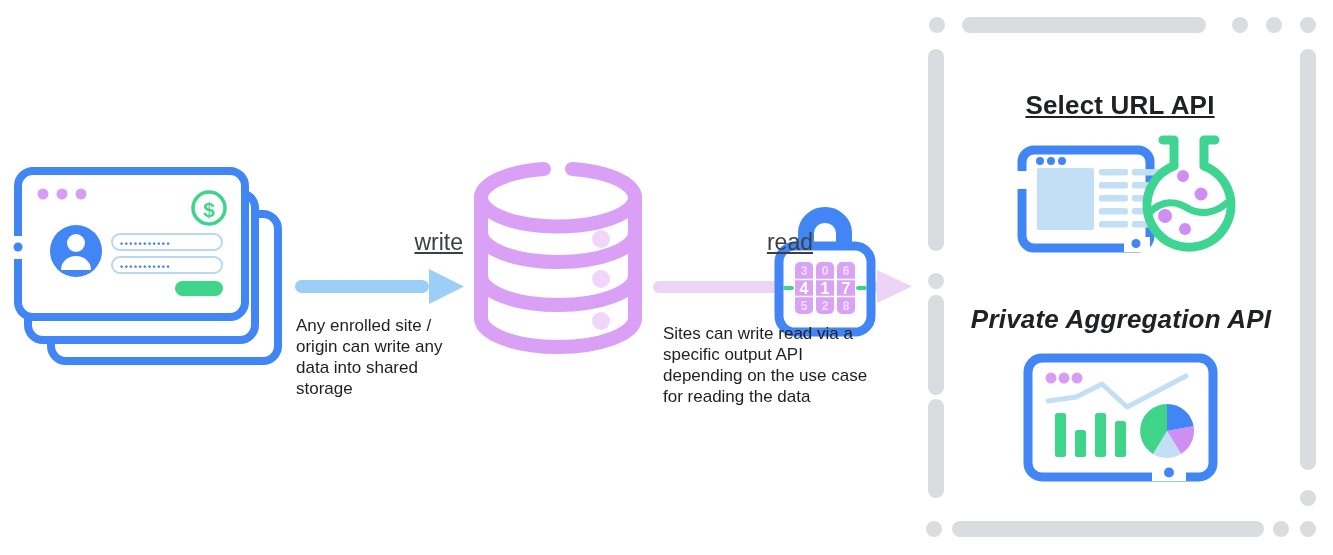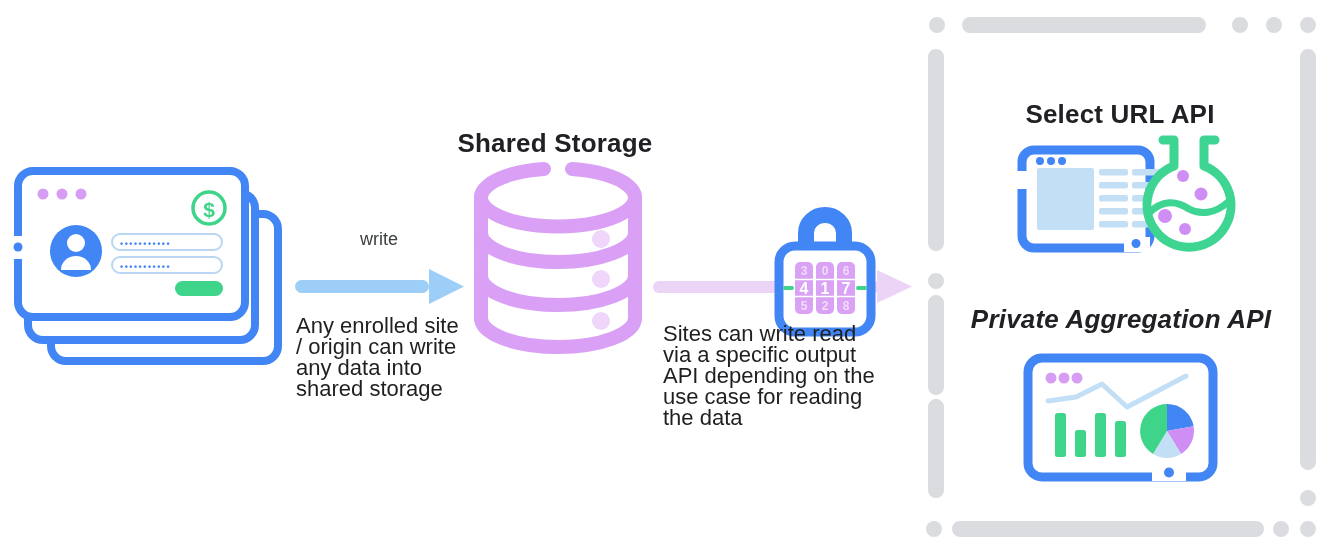--- a/index.html
+++ b/index.html
@@ -3,24 +3,24 @@
 <meta charset="utf-8">
 <style>
   html,body{margin:0;padding:0;background:#fff;}
   .canvas{
     position:relative;width:1333px;height:555px;background:#ffffff;
     font-family:"Liberation Sans",sans-serif;overflow:hidden;
   }
   .canvas svg{position:absolute;left:0;top:0;}
   .txt{position:absolute;color:#1f1f1f;}
   .diagram-title{font-weight:700;font-size:26px;text-align:center;color:#202124;letter-spacing:.2px;}
-  .flow-label{font-size:18px;color:#3c4043;text-align:center;}
-  .flow-desc{font-size:22px;line-height:21px;color:#1f1f1f;}
+  .flow-label{font-size:23px;color:#3c4043;text-align:right;text-decoration:underline;}
+  .flow-desc{font-size:17px;line-height:21px;color:#1f1f1f;}
   .t-storage{left:420px;top:128px;width:270px;}
-  .t-select{left:970px;top:99px;width:300px;}
+  .t-select{left:970px;top:90px;width:300px;text-decoration:underline;}
   .t-privagg{left:960px;top:304px;width:322px;font-style:italic;}
   .l-write{left:295px;top:229px;width:168px;}
   .l-read{left:653px;top:229px;width:160px;}
   .d-write{left:296px;top:315px;width:172px;}
   .d-read{left:663px;top:323px;width:215px;}
   .dial-num{font-weight:700;font-family:"Liberation Sans",sans-serif;}
 </style>
 </head>
 <body>
 
@@ -167,20 +167,20 @@
       </g>
       <g stroke="none">
         <path d="M1167,431 L1167,404 A27,27 0 0 1 1193.6,426.3 Z" fill="#4285f4"></path>
         <path d="M1167,431 L1193.6,426.3 A27,27 0 0 1 1181,454 Z" fill="#cf8ef3"></path>
         <path d="M1167,431 L1181,454 A27,27 0 0 1 1153,454 Z" fill="#c3dff6"></path>
         <path d="M1167,431 L1153,454 A27,27 0 0 1 1167,404 Z" fill="#3ed489"></path>
       </g>
     </g>
   </svg>
 
-  <div class="txt diagram-title t-storage">Shared Storage</div>
   <div class="txt flow-label l-write">write</div>
   <div class="txt flow-desc d-write">Any enrolled site / origin can write any data into shared storage</div>
+  <div class="txt flow-label l-read">read</div>
   <div class="txt flow-desc d-read">Sites can write read via a specific output API depending on the use case for reading the data</div>
   <div class="txt diagram-title t-select">Select URL API</div>
   <div class="txt diagram-title t-privagg">Private Aggregation API</div>
 
 </div>
 
 </body></html>

